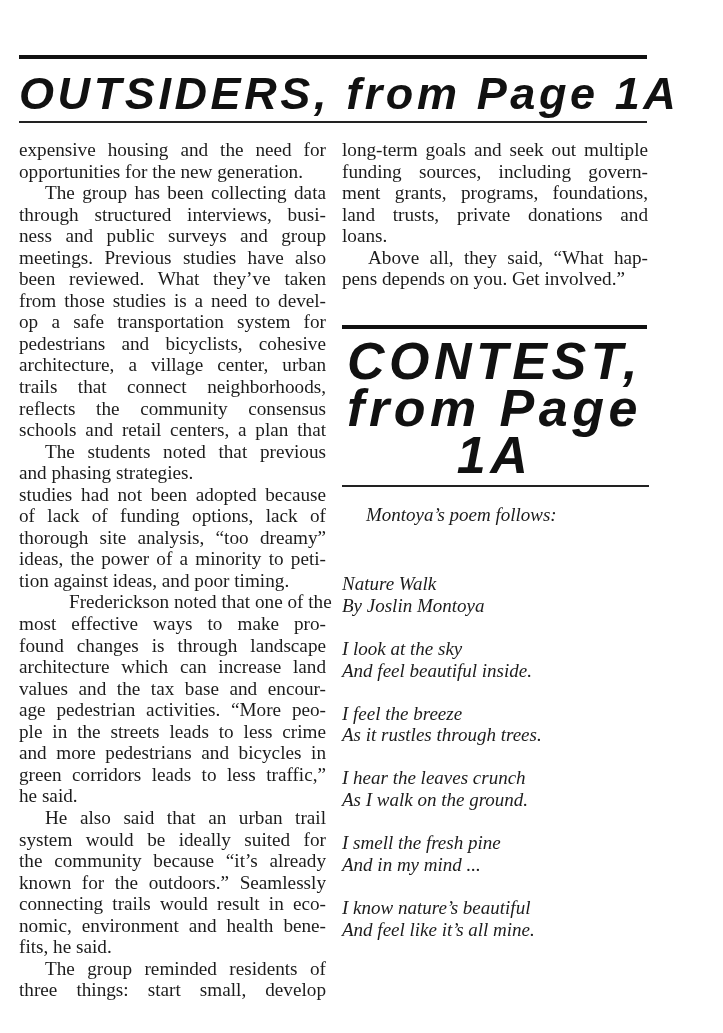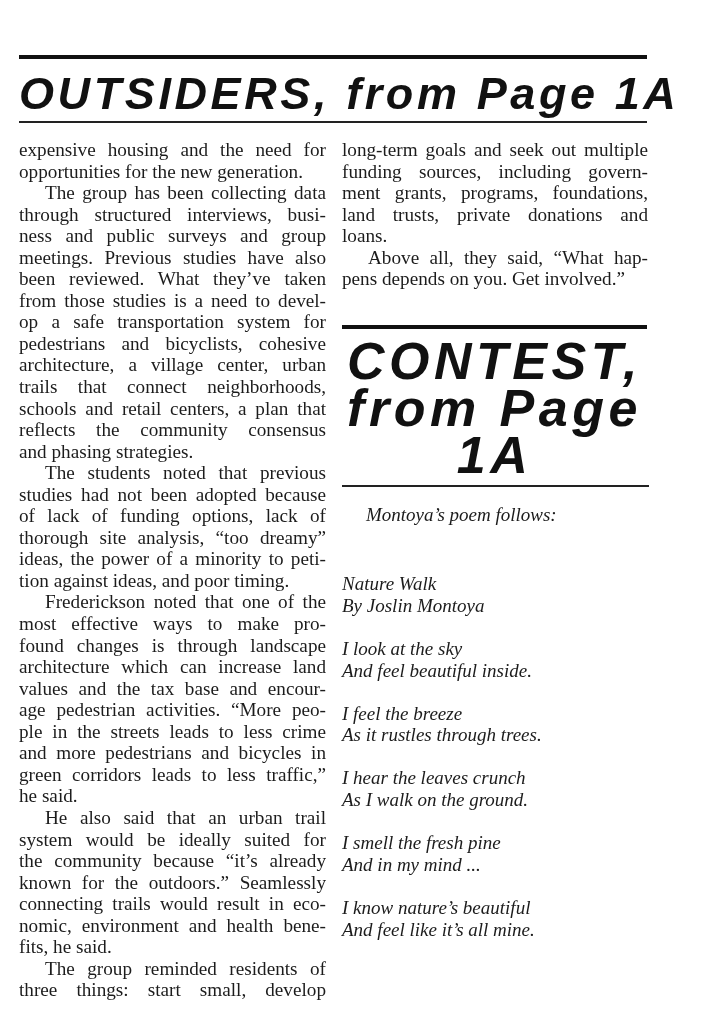--- a/index.html
+++ b/index.html
@@ -62,30 +62,30 @@
     <span class="line" style="padding-left:26px"><span style="white-space: nowrap; word-spacing: 0px;">The group has been collecting data</span></span>
     <span class="line"><span style="white-space: nowrap; word-spacing: 0px;">through structured interviews, busi-</span></span>
     <span class="line"><span style="white-space: nowrap; word-spacing: 0px;">ness and public surveys and group</span></span>
     <span class="line"><span style="white-space: nowrap; word-spacing: 0px;">meetings. Previous studies have also</span></span>
     <span class="line"><span style="white-space: nowrap; word-spacing: 0px;">been reviewed. What they’ve taken</span></span>
     <span class="line"><span style="white-space: nowrap; word-spacing: 0px;">from those studies is a need to devel-</span></span>
     <span class="line"><span style="white-space: nowrap; word-spacing: 0px;">op a safe transportation system for</span></span>
     <span class="line"><span style="white-space: nowrap; word-spacing: 0px;">pedestrians and bicyclists, cohesive</span></span>
     <span class="line"><span style="white-space: nowrap; word-spacing: 0px;">architecture, a village center, urban</span></span>
     <span class="line"><span style="white-space: nowrap; word-spacing: 0px;">trails that connect neighborhoods,</span></span>
+    <span class="line"><span style="white-space: nowrap; word-spacing: 0px;">reflects the community consensus</span></span>
     <span class="line"><span style="white-space: nowrap; word-spacing: 0px;">schools and retail centers, a plan that</span></span>
-    <span class="line"><span style="white-space: nowrap; word-spacing: 0px;">reflects the community consensus</span></span>
+    <span class="line" style="padding-left:26px"><span style="white-space: nowrap; word-spacing: 0px;">The students noted that previous</span></span>
     <span class="line last">and phasing strategies.</span>
-    <span class="line" style="padding-left:26px"><span style="white-space: nowrap; word-spacing: 0px;">The students noted that previous</span></span>
     <span class="line"><span style="white-space: nowrap; word-spacing: 0px;">studies had not been adopted because</span></span>
     <span class="line"><span style="white-space: nowrap; word-spacing: 0px;">of lack of funding options, lack of</span></span>
     <span class="line"><span style="white-space: nowrap; word-spacing: 0px;">thorough site analysis, “too dreamy”</span></span>
     <span class="line"><span style="white-space: nowrap; word-spacing: 0px;">ideas, the power of a minority to peti-</span></span>
     <span class="line last">tion against ideas, and poor timing.</span>
-    <span class="line" style="padding-left:26px"><span style="white-space: nowrap; word-spacing: 0px;">Frederickson noted that one of the</span></span>
+    <span class="line" style="padding-left:26px"><span style="white-space: nowrap; word-spacing: 0px; margin-left: 24px;">Frederickson noted that one of the</span></span>
     <span class="line"><span style="white-space: nowrap; word-spacing: 0px;">most effective ways to make pro-</span></span>
     <span class="line"><span style="white-space: nowrap; word-spacing: 0px;">found changes is through landscape</span></span>
     <span class="line"><span style="white-space: nowrap; word-spacing: 0px;">architecture which can increase land</span></span>
     <span class="line"><span style="white-space: nowrap; word-spacing: 0px;">values and the tax base and encour-</span></span>
     <span class="line"><span style="white-space: nowrap; word-spacing: 0px;">age pedestrian activities. “More peo-</span></span>
     <span class="line"><span style="white-space: nowrap; word-spacing: 0px;">ple in the streets leads to less crime</span></span>
     <span class="line"><span style="white-space: nowrap; word-spacing: 0px;">and more pedestrians and bicycles in</span></span>
     <span class="line"><span style="white-space: nowrap; word-spacing: 0px;">green corridors leads to less traffic,”</span></span>
     <span class="line last">he said.</span>
     <span class="line" style="padding-left:26px"><span style="white-space: nowrap; word-spacing: 0px;">He also said that an urban trail</span></span>

